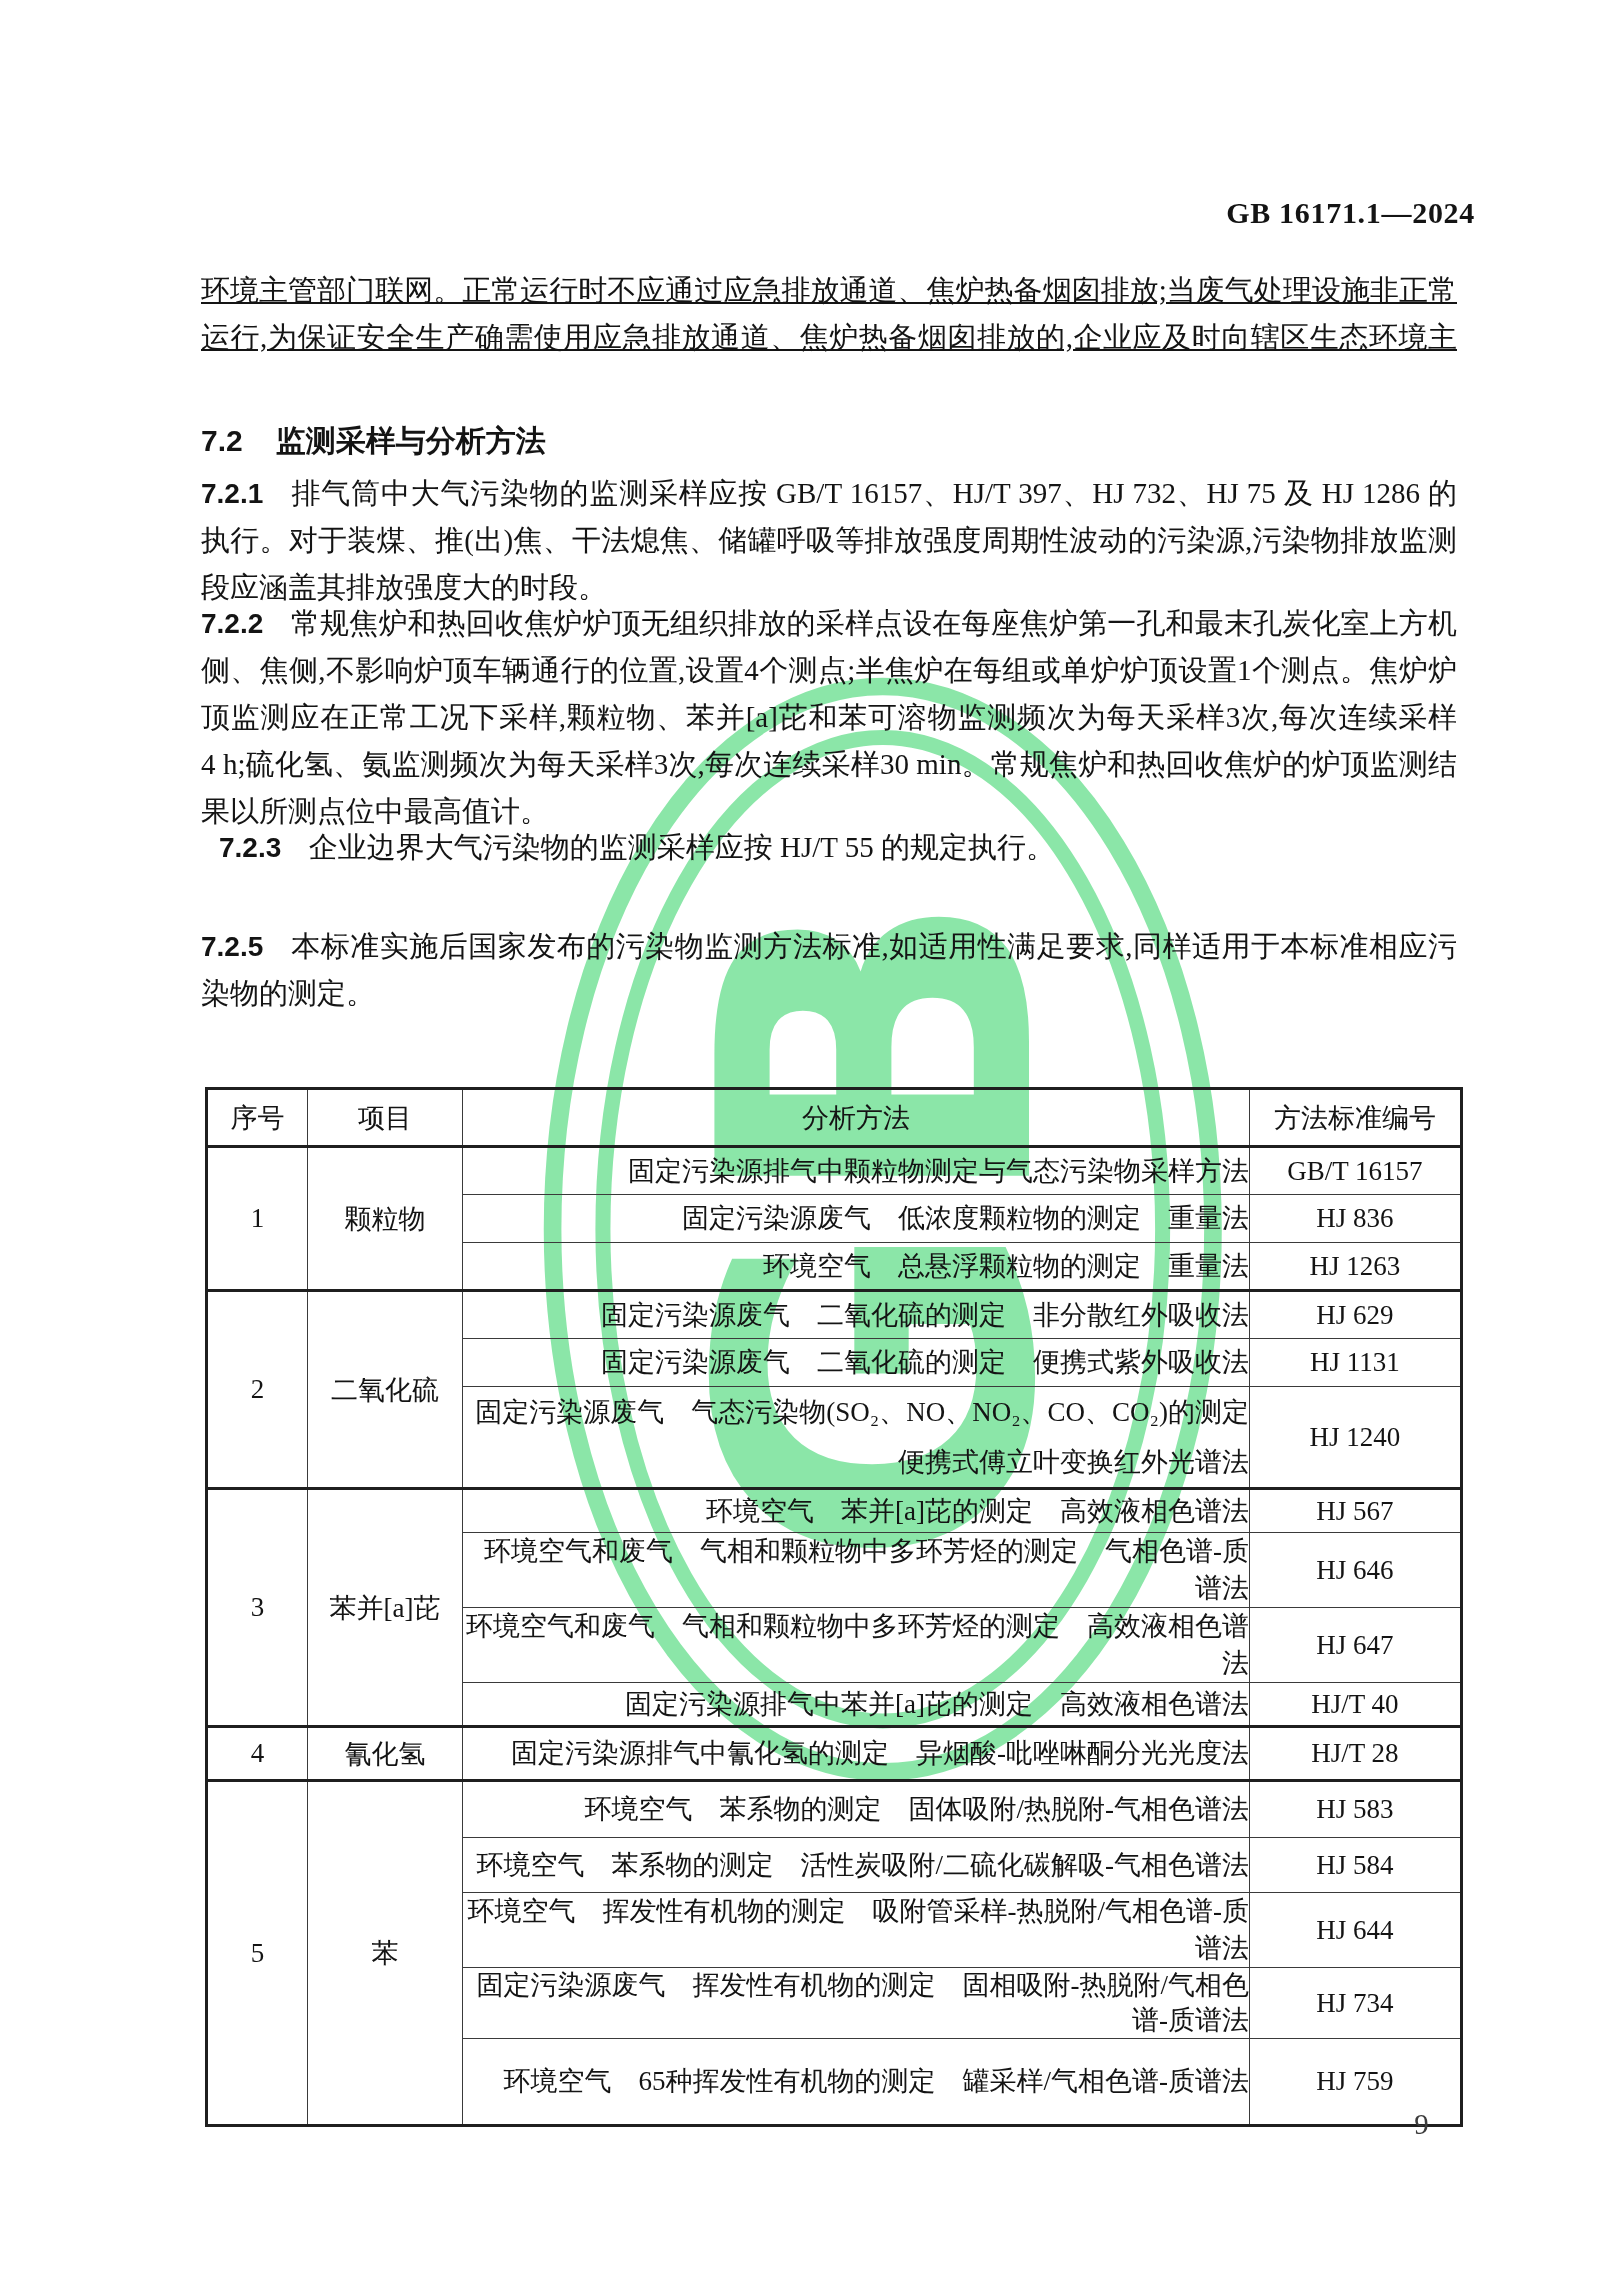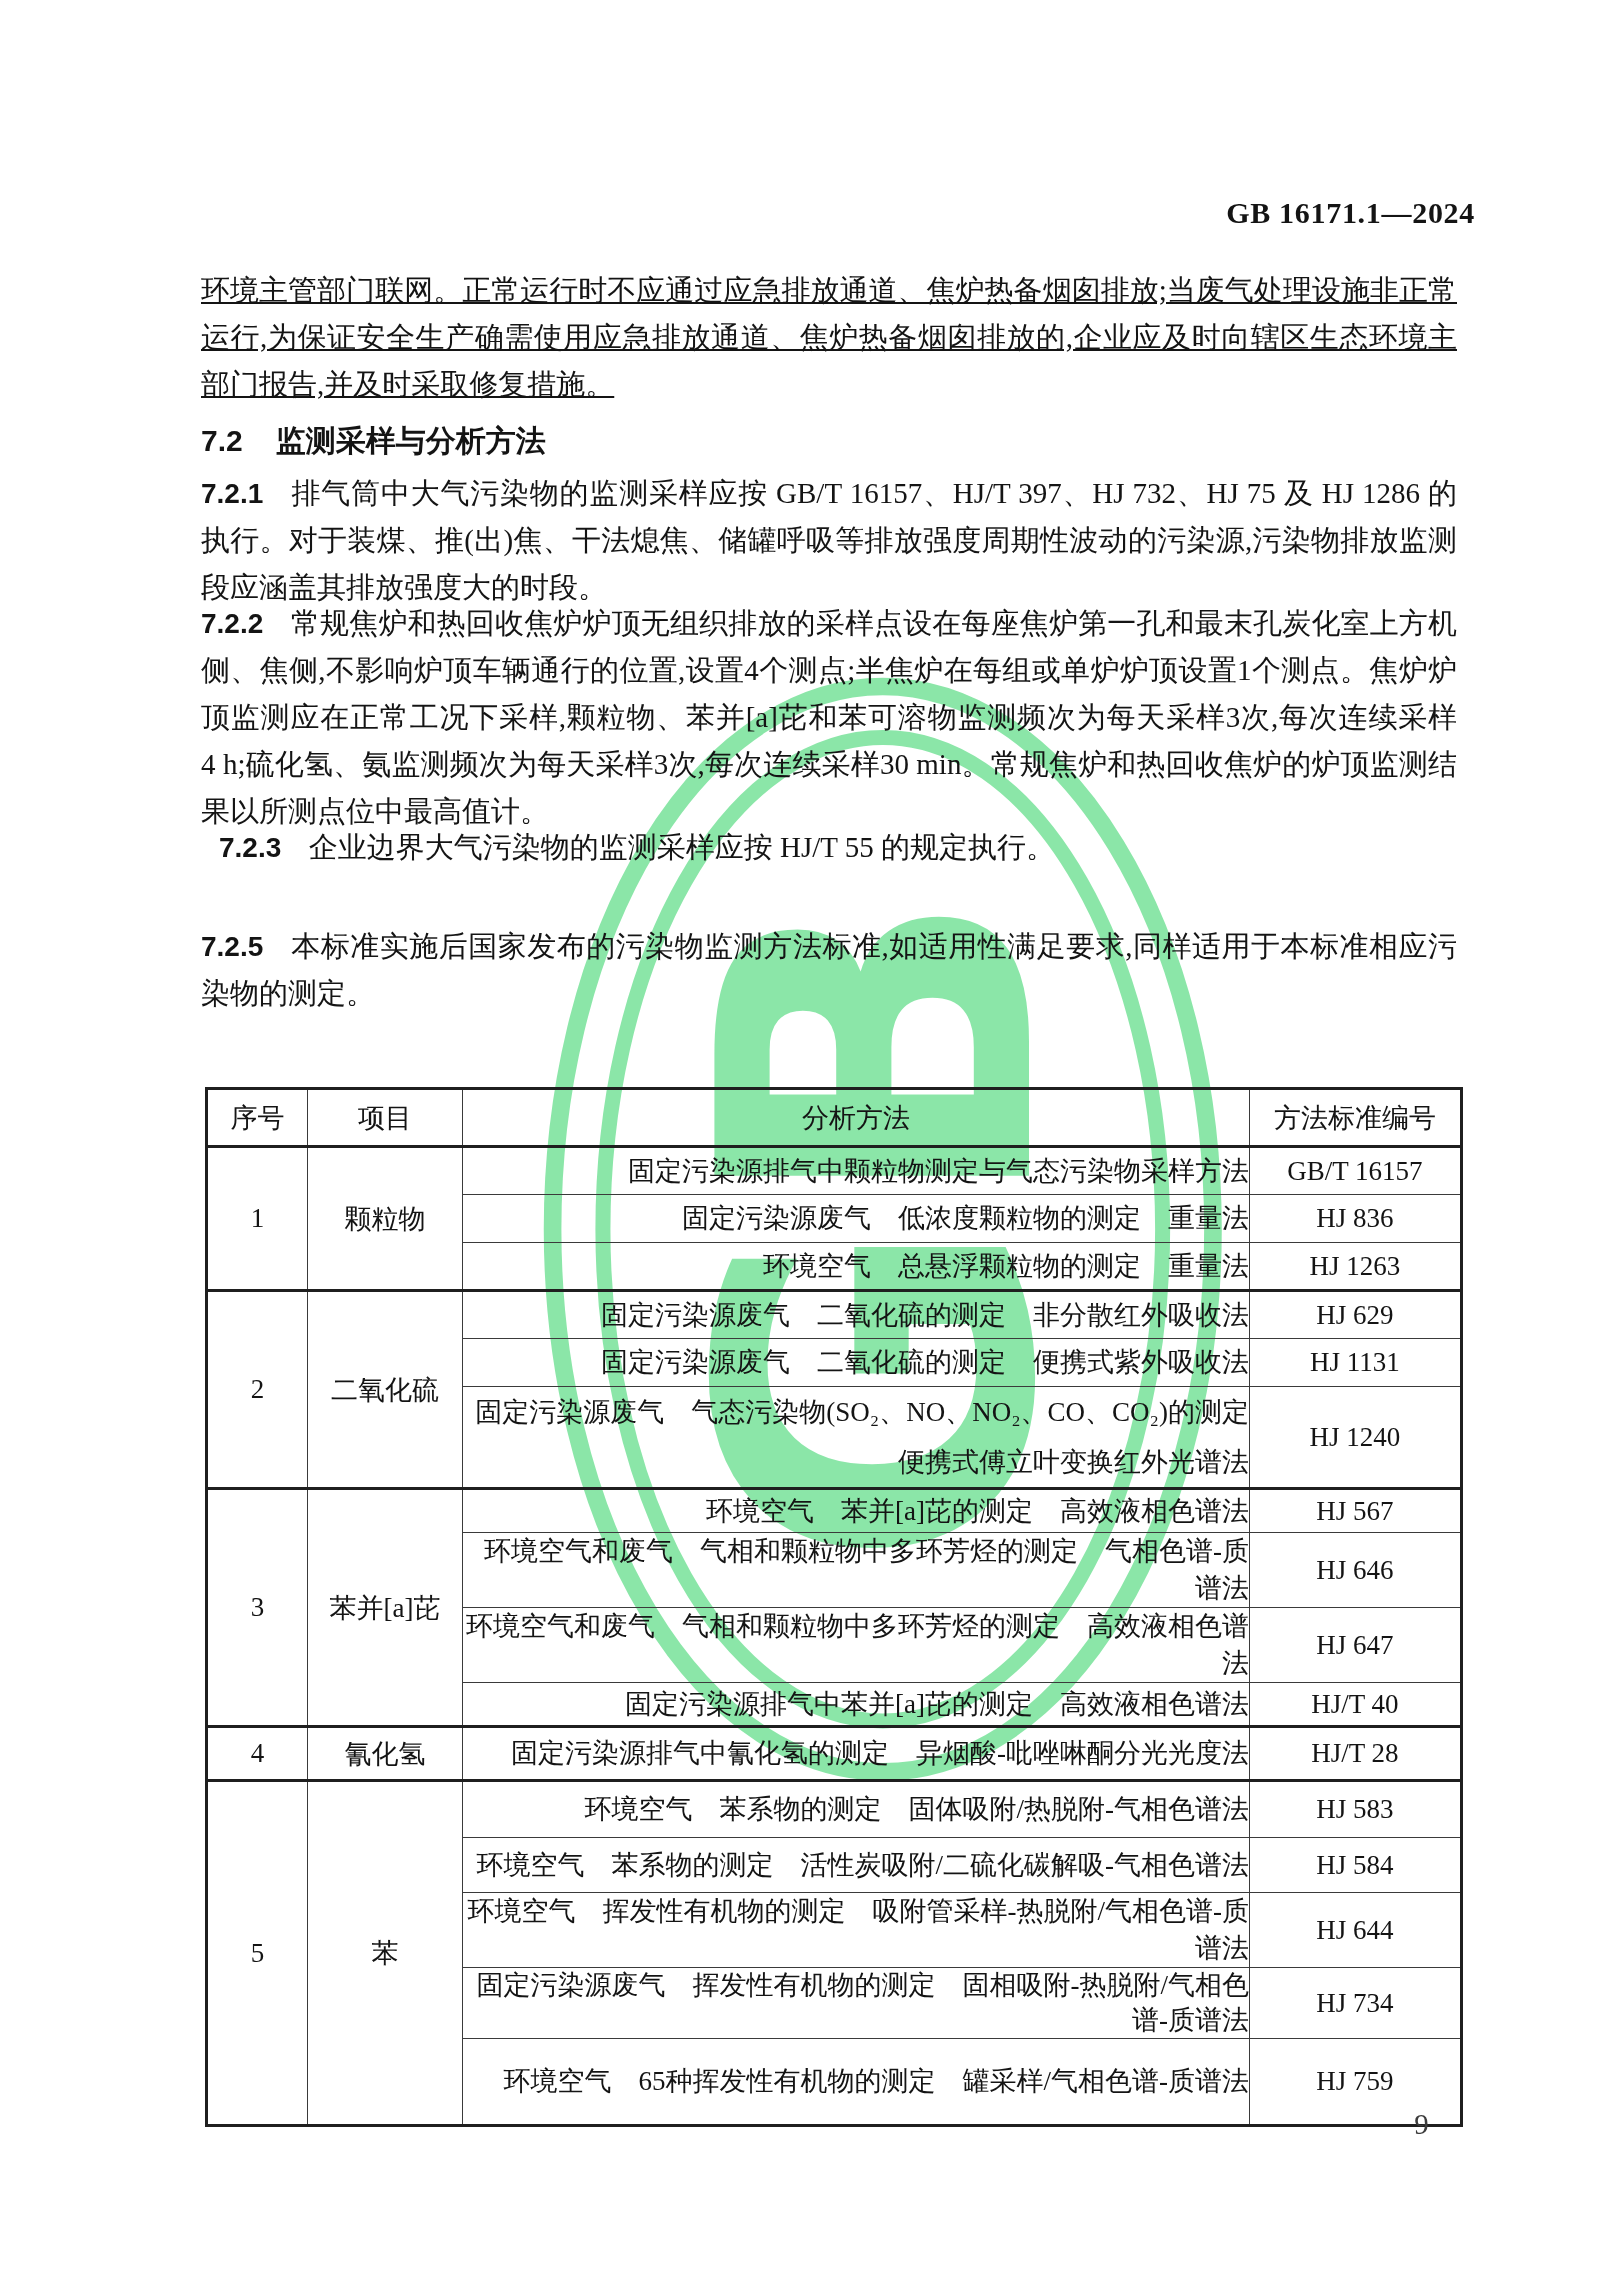--- a/index.html
+++ b/index.html
@@ -86,21 +86,20 @@
     </g>
   </svg>
 
   <div class="content">
 
     <div class="doc-code">GB 16171.1—2024</div>
 
     <div class="textblock" id="p1">
         <div class="jline">环境主管部门联网。正常运行时不应通过应急排放通道、焦炉热备烟囱排放;当废气处理设施非正常</div>
         <div class="jline">运行,为保证安全生产确需使用应急排放通道、焦炉热备烟囱排放的,企业应及时向辖区生态环境主管</div>
-        <div class="jline last">部门报告,并及时采取修复措施。</div>
       </div>
 
     <div class="heading">
       <span class="hnum">7.2</span><span class="htitle">监测采样与分析方法</span>
     </div>
 
     <div class="textblock" id="c0">
         <div class="jline"><span class="cno">7.2.1</span>排气筒中大气污染物的监测采样应按 GB/T 16157、HJ/T 397、HJ 732、HJ 75 及 HJ 1286 的规定</div>
         <div class="jline">执行。对于装煤、推(出)焦、干法熄焦、储罐呼吸等排放强度周期性波动的污染源,污染物排放监测时</div>
         <div class="jline last">段应涵盖其排放强度大的时段。</div>

